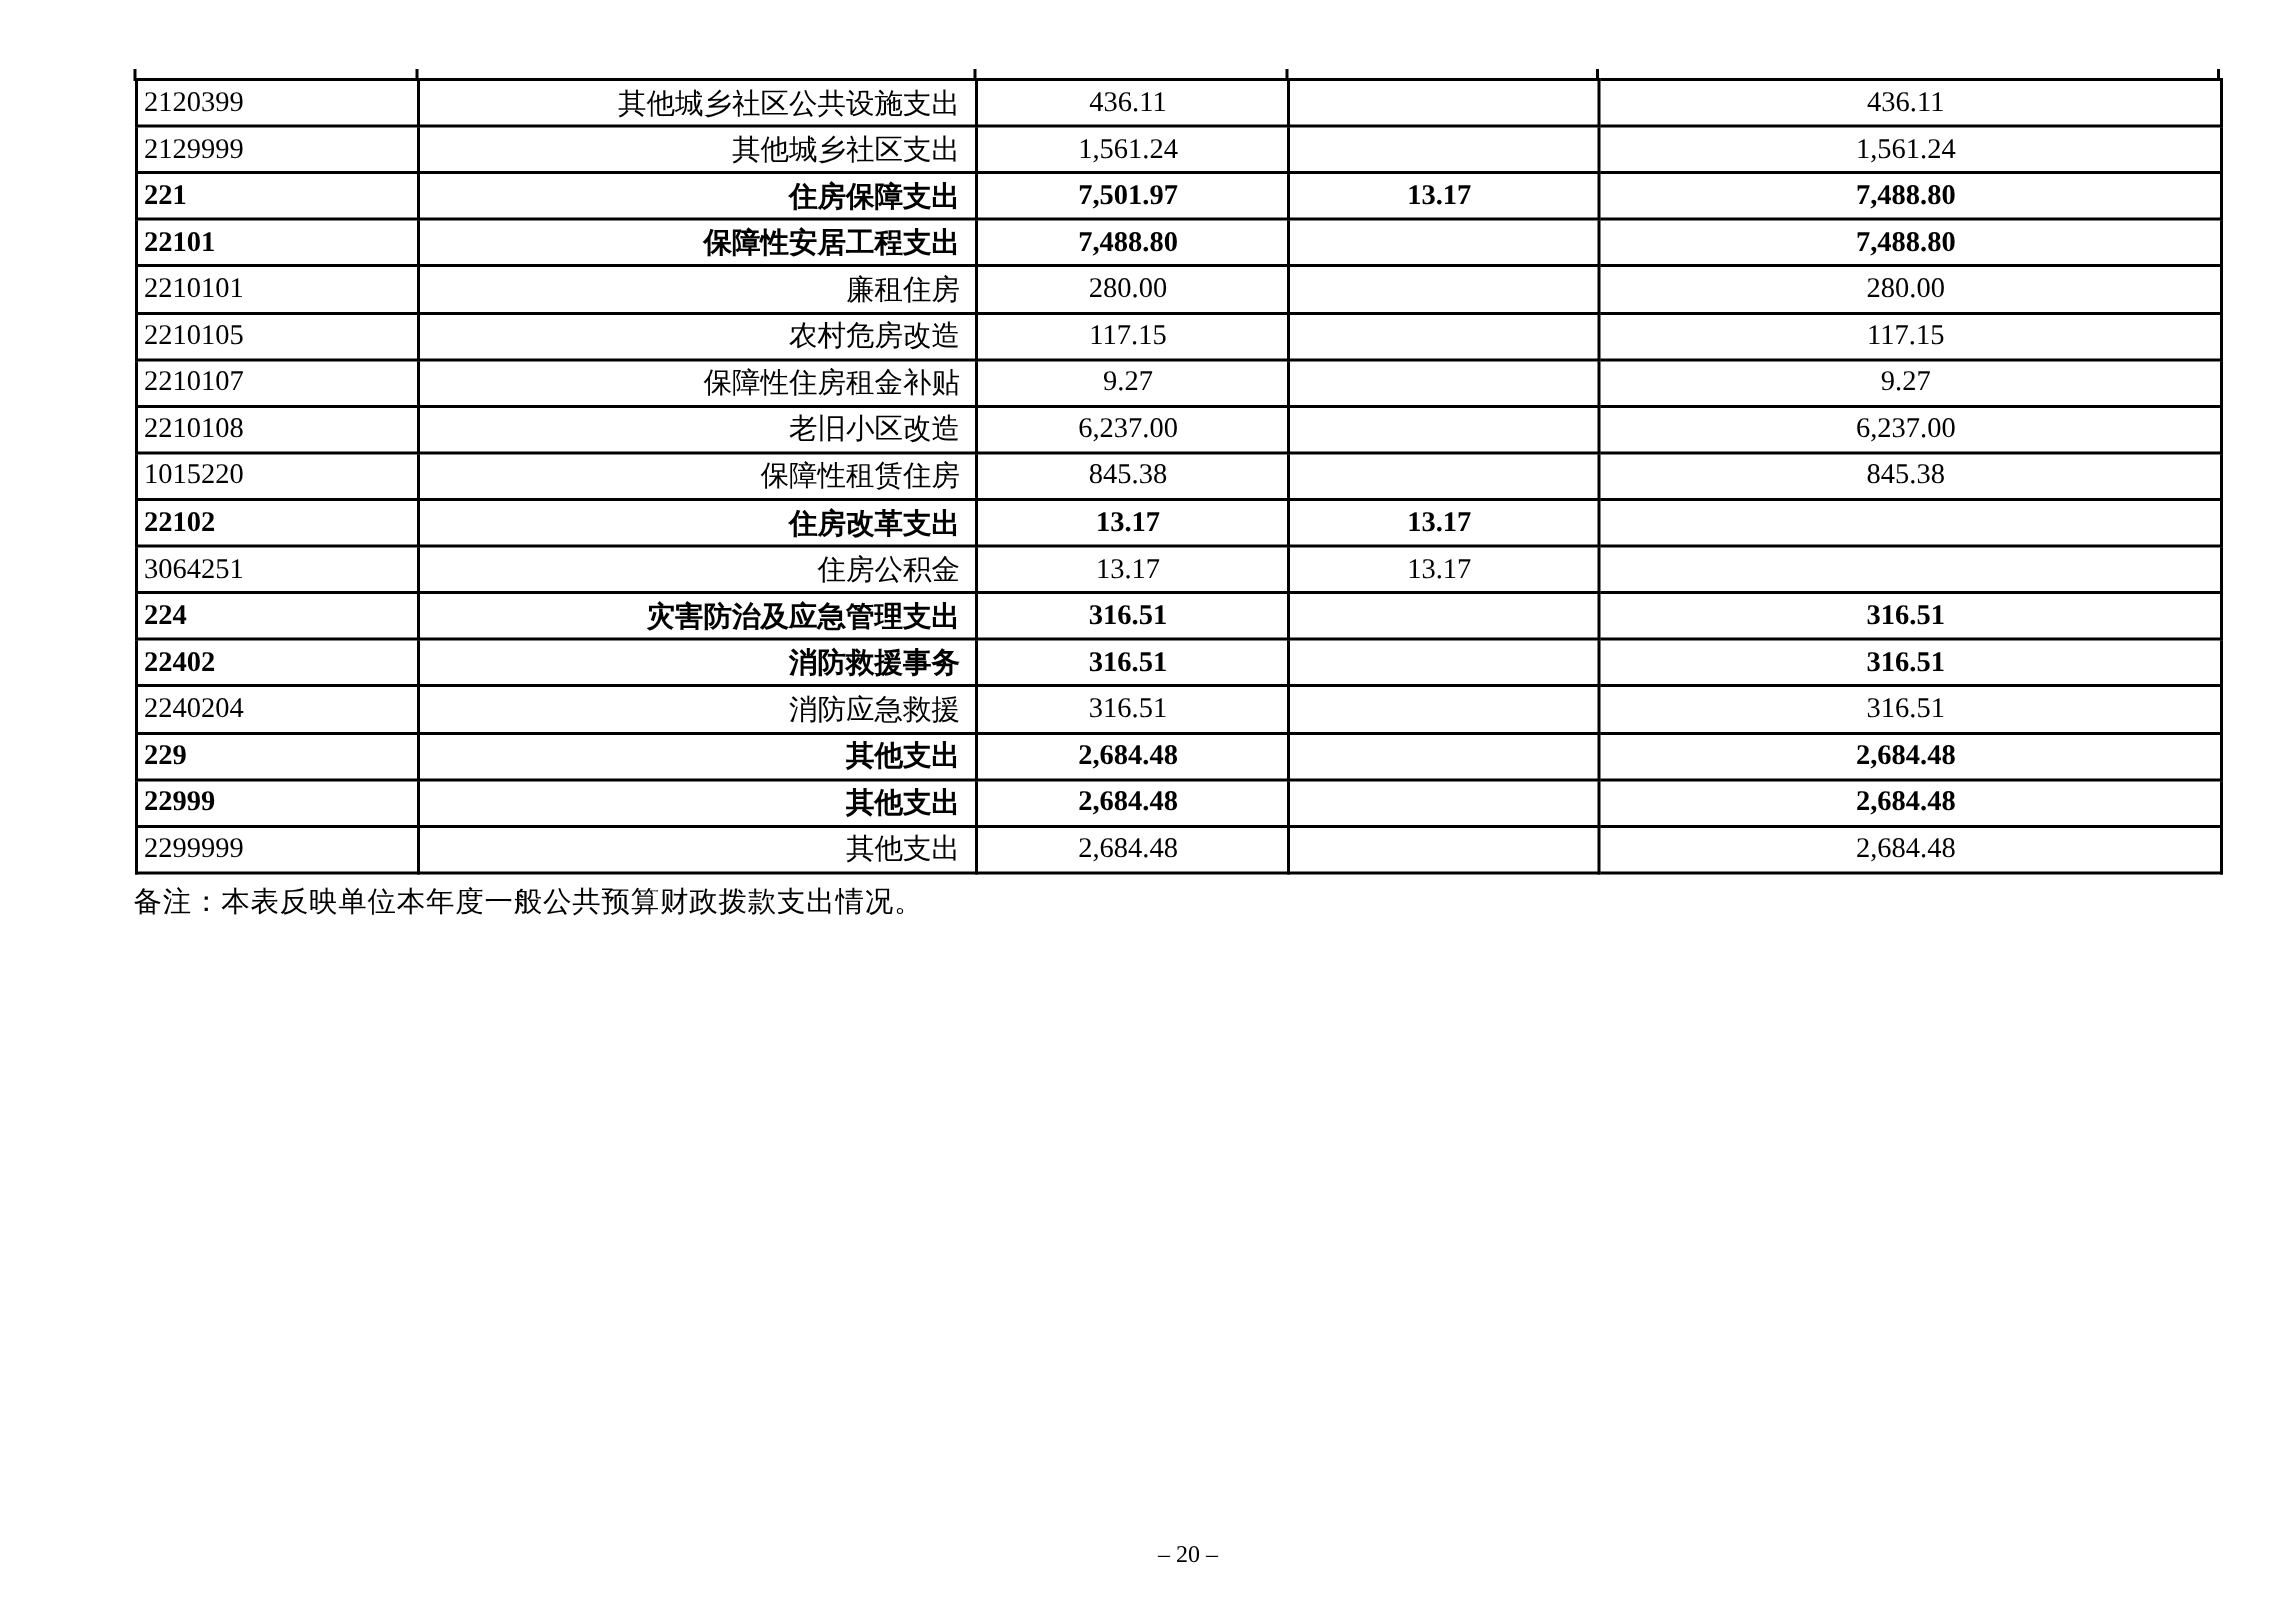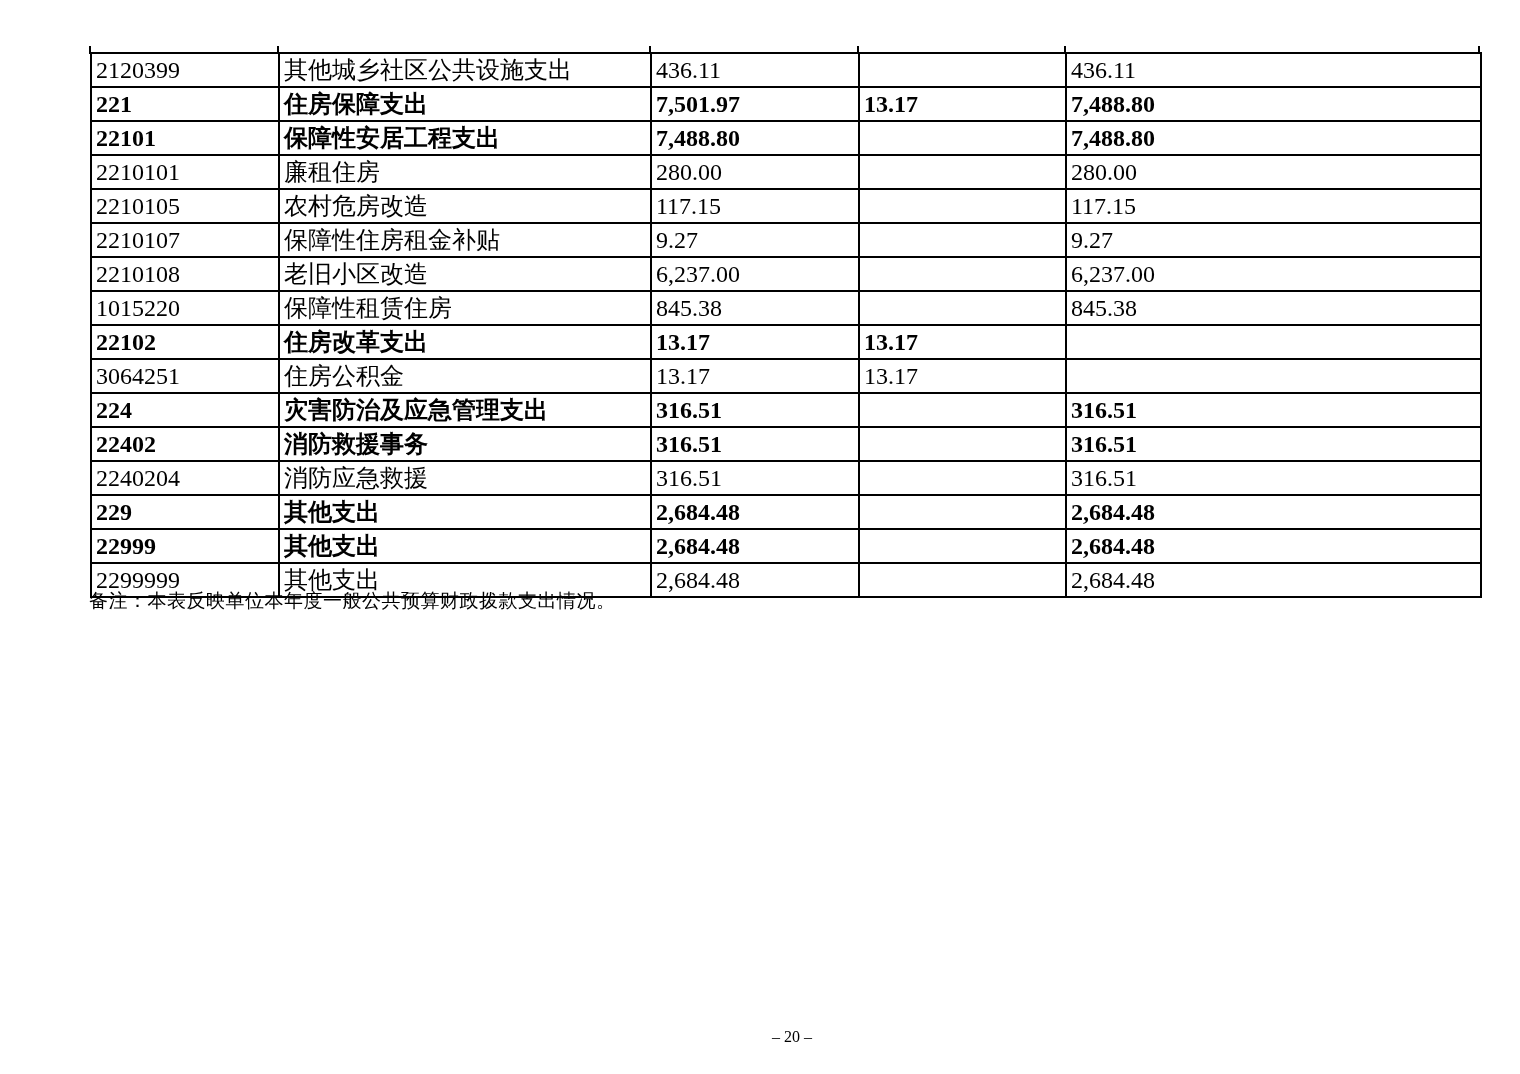--- a/index.html
+++ b/index.html
@@ -16,33 +16,33 @@
   
   .vtick {
     position: absolute; top: 46px; width: 2px; height: 8px;
     background: #000;
   }
 
   table.budget-table {
     position: absolute; left: 90px; top: 52px;
     width: 1390px; height: 531px;
     border-collapse: collapse; table-layout: fixed;
-    font-size: 24px;
+    font-size: 19px;
     border-radius: 22px;
   }
   table.budget-table td {
     border: 2px solid #000;
     padding: 0 10px 0 4px;
     white-space: nowrap; overflow: hidden;
     vertical-align: middle;
     height: 29.5px;
   }
   td.code { text-align: left; padding-left: 4px; }
-  td.name { text-align: left; padding-left: 5px; }
-  td.num  { text-align: left; padding-right: 10px; }
+  td.name { text-align: right; padding-left: 5px; }
+  td.num  { text-align: center; padding-right: 10px; }
   tr.bold td { font-weight: bold; }
 
   .note {
     position: absolute; left: 89px; top: 588px;
     font-size: 19px; letter-spacing: 0.5px; font-family: Liberation Mono, monospace;
   }
   .page-number {
     position: absolute; left: 0; top: 1028px; width: 100%;
     text-align: center; font-size: 16px;
     padding-left: 64px;
@@ -69,20 +69,27 @@
       <col style="width:415px">
     </colgroup>
     <tbody id="table-body">
         <tr>
           <td class="code">2120399</td>
           <td class="name">其他城乡社区公共设施支出</td>
           <td class="num">436.11</td>
           <td class="num"></td>
           <td class="num">436.11</td>
         </tr>
+        <tr>
+          <td class="code">2129999</td>
+          <td class="name">其他城乡社区支出</td>
+          <td class="num">1,561.24</td>
+          <td class="num"></td>
+          <td class="num">1,561.24</td>
+        </tr>
         <tr class="bold">
           <td class="code">221</td>
           <td class="name">住房保障支出</td>
           <td class="num">7,501.97</td>
           <td class="num">13.17</td>
           <td class="num">7,488.80</td>
         </tr>
         <tr class="bold">
           <td class="code">22101</td>
           <td class="name">保障性安居工程支出</td>

